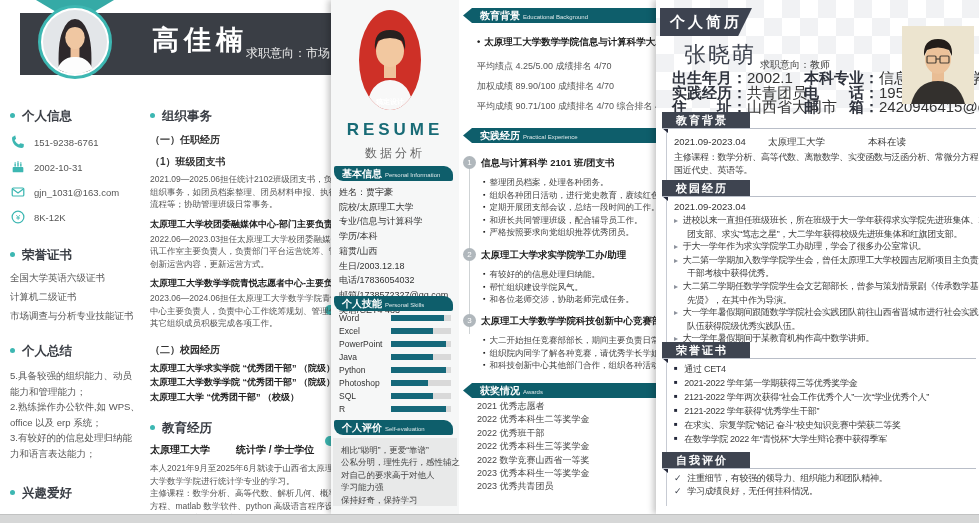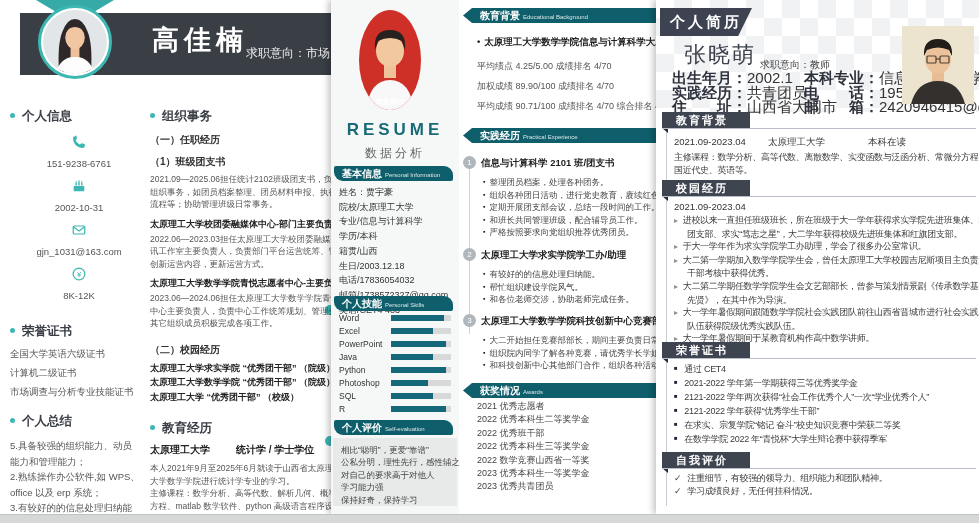--- a/index.html
+++ b/index.html
@@ -16,21 +16,21 @@
   .l-ribbon{left:36px;top:0;width:78px;height:13px;background:#35aaa6;clip-path:polygon(0 0,100% 0,72% 100%,28% 100%);}
   .l-header{left:20px;top:13px;width:311px;height:62px;background:#3a3e45;}
   .l-photo{left:38px;top:5px;width:74px;height:74px;border-radius:50%;background:#fff;border:3px solid #3db7b2;box-sizing:border-box;overflow:hidden;padding:2px;}
   .l-photo svg{width:100%;height:100%;border-radius:50%;display:block;}
   .l-name{left:152px;top:22px;font-size:27px;font-weight:bold;color:#fff;letter-spacing:5px;white-space:nowrap;}
   .l-intent{left:246px;top:45px;font-size:12px;color:#ededed;white-space:nowrap;}
   .edot{left:325px;width:10px;height:10px;border-radius:50%;background:#3db7b2;}
   .l-side{left:10px;top:92px;width:138px;}
   .sec{font-size:12.5px;font-weight:bold;color:#3a3e45;margin:16px 0 8px;}
   .dot{width:5px;height:5px;background:#3db7b2;border-radius:50%;display:inline-block;margin-right:7px;vertical-align:2px;}
-  .crow{display:flex;align-items:center;gap:8px;margin:9px 0;font-size:9.5px;color:#555;flex-direction:column;}
+  .crow{display:flex;align-items:center;gap:8px;margin:9px 0;font-size:9.5px;color:#555;}
   .cic{width:16px;height:16px;flex:0 0 16px;}
   .cic svg{width:16px;height:16px;display:block;}
   .hline{font-size:9.5px;color:#555;margin:6px 0;}
   .sline{font-size:9.5px;color:#555;line-height:15.5px;white-space:nowrap;}
   .l-main{left:150px;top:92px;width:200px;}
   .m-h{font-size:12.5px;font-weight:bold;color:#3a3e45;margin:16px 0 6px;}
   .bsub{font-size:10px;font-weight:bold;color:#333;margin:8px 0 4px;white-space:nowrap;}
   .bl{font-size:8.5px;color:#555;line-height:12.5px;white-space:nowrap;}
   .bjob{font-size:9px;font-weight:bold;color:#222;margin:7px 0 2px;white-space:nowrap;}
   .bhon{font-size:9px;font-weight:bold;color:#222;line-height:14.5px;white-space:nowrap;}
@@ -156,21 +156,21 @@
           </svg>
         </span>
       <span>8K-12K</span>
     </div>
 
     <div class="sec" style="margin-top:22px"><span class="dot"></span><span>荣誉证书</span></div>
     <div class="hline">全国大学英语六级证书</div>
     <div class="hline">计算机二级证书</div>
     <div class="hline">市场调查与分析专业技能证书</div>
 
-    <div class="sec" style="margin-top:14px"><span class="dot"></span><span>个人总结</span></div>
+    <div class="sec" style="margin-top:20px"><span class="dot"></span><span>个人总结</span></div>
     <div class="sline">5.具备较强的组织能力、动员</div>
     <div class="sline">能力和管理能力；</div>
     <div class="sline">2.熟练操作办公软件,如 WPS、</div>
     <div class="sline">office 以及 erp 系统；</div>
     <div class="sline">3.有较好的的信息处理归纳能</div>
     <div class="sline">力和语言表达能力；</div>
 
     <div class="sec" style="margin-top:24px"><span class="dot"></span><span>兴趣爱好</span></div>
 
   </div>

